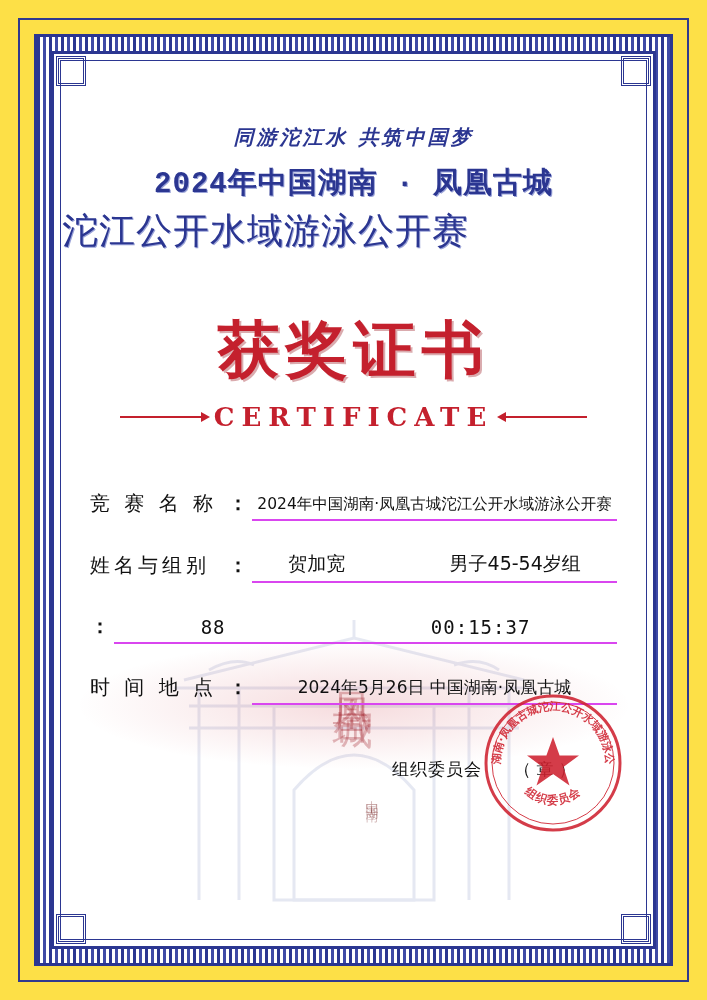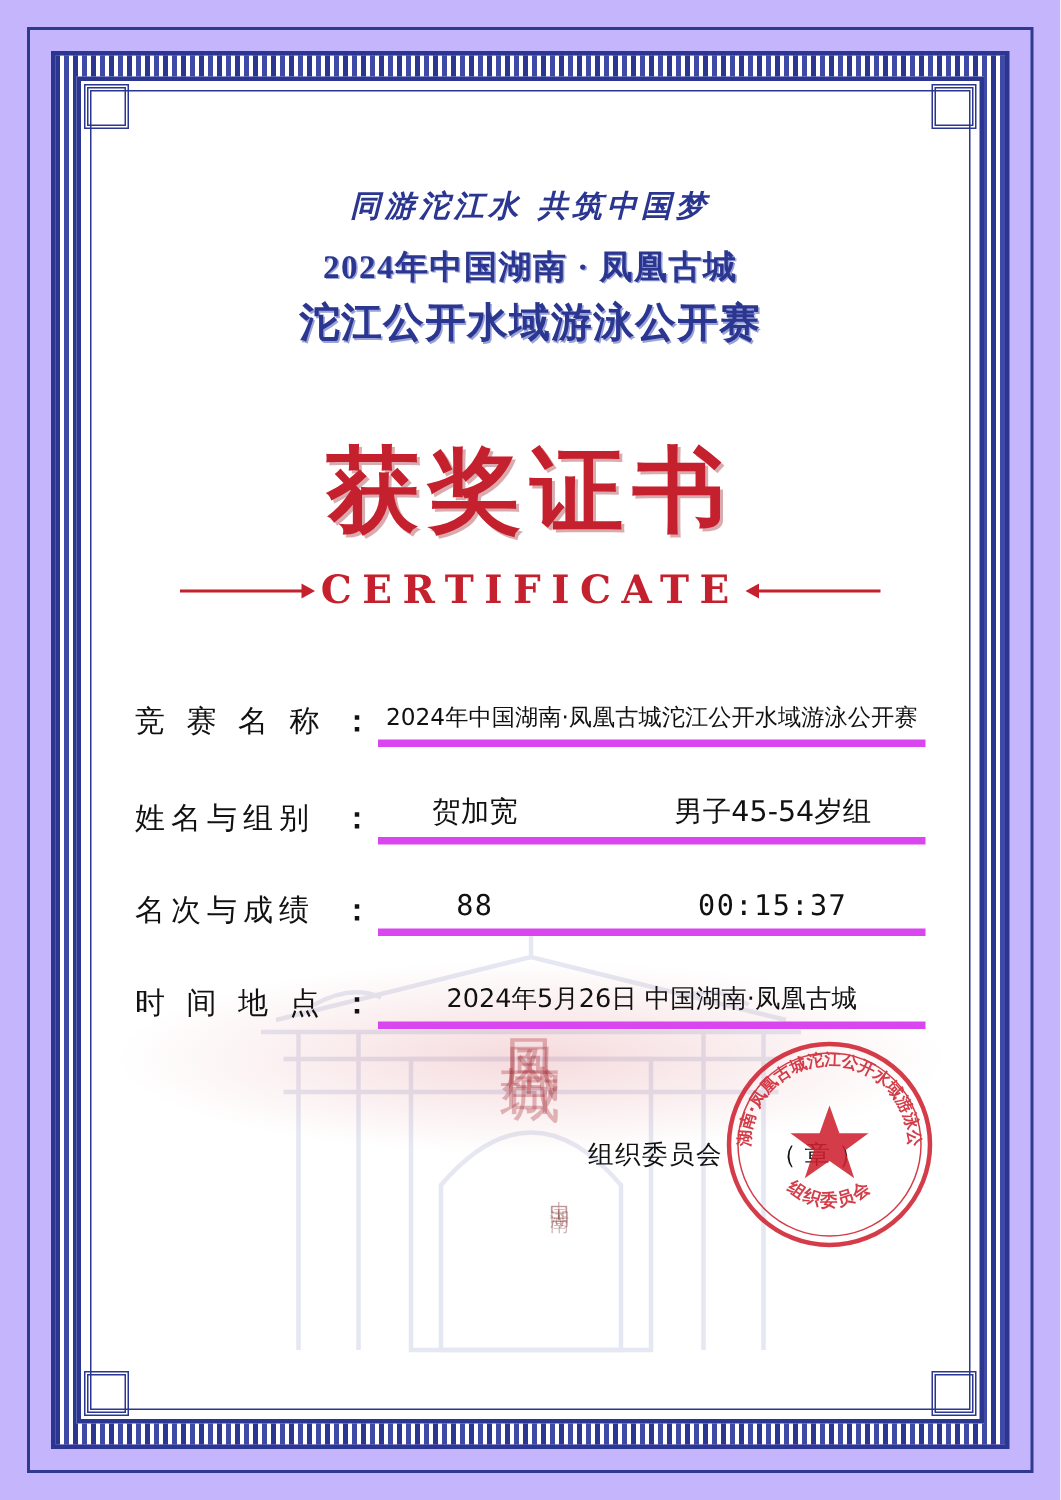--- a/index.html
+++ b/index.html
@@ -12,21 +12,21 @@
     height: 1000px;
     font-family: "Liberation Sans", sans-serif;
     overflow: hidden;
   }
 
   
   .page {
     position: relative;
     width: 707px;
     height: 1000px;
-    background: #c4b5fd;
+    background: #fde047;
     box-sizing: border-box;
   }
 
   
   .outer-rule {
     position: absolute;
     left: 18px;
     top: 18px;
     right: 18px;
     bottom: 18px;
@@ -124,33 +124,33 @@
     color: #2b3691;
     font-family: "DejaVu Serif", serif;
     font-weight: bold;
     font-size: 20px;
     letter-spacing: 3px;
     font-style: italic;
   }
   .title-main {
     text-align: center;
     color: #2b3691;
-    font-family: Liberation Serif, serif;
-    font-weight: bold;
-    font-size: 22px;
+    font-family: Liberation Mono, monospace;
+    font-weight: bold;
+    font-size: 29px;
     letter-spacing: 1px;
     margin-top: 12px;
     text-shadow: 1px 1px 0 #9aa3d8;
   }
   .title-sub {
-    text-align: center;
+    text-align: left;
     color: #2b3691;
     font-family: "DejaVu Sans", sans-serif;
-    font-weight: bold;
-    font-size: 27px;
+    font-weight: normal;
+    font-size: 36px;
     letter-spacing: 1px;
     margin-top: 4px;
     text-shadow: 1px 1px 0 #9aa3d8;
   }
 
   
   .cert-cn {
     text-align: center;
     margin-top: 52px;
     font-family: "DejaVu Sans", sans-serif;
@@ -222,21 +222,21 @@
   .field-colon {
     flex: 0 0 auto;
     font-size: 20px;
     font-weight: bold;
     color: #111111;
     padding-bottom: 4px;
     padding-right: 4px;
   }
   .field-value {
     flex: 1 1 auto;
-    border-bottom: 5px solid #d946ef;
+    border-bottom: 2px solid #d946ef;
     padding-bottom: 4px;
     font-family: "DejaVu Sans", sans-serif;
     font-size: 16px;
     color: #111111;
     text-align: center;
     white-space: nowrap;
   }
   .field-value.two {
     display: flex;
     justify-content: space-around;
@@ -399,21 +399,20 @@
       <div class="field-row">
         <span class="field-label">姓名与组别</span>
         <span class="field-colon">：</span>
         <span class="field-value two">
           <span class="v">贺加宽</span>
           <span class="v">男子45-54岁组</span>
         </span>
       </div>
 
       <div class="field-row">
-        <span class="field-label">名次与成绩</span>
         <span class="field-colon">：</span>
         <span class="field-value two">
           <span class="v mono">88</span>
           <span class="v mono">00:15:37</span>
         </span>
       </div>
 
       <div class="field-row">
         <span class="field-label">时 间 地 点</span>
         <span class="field-colon">：</span>

